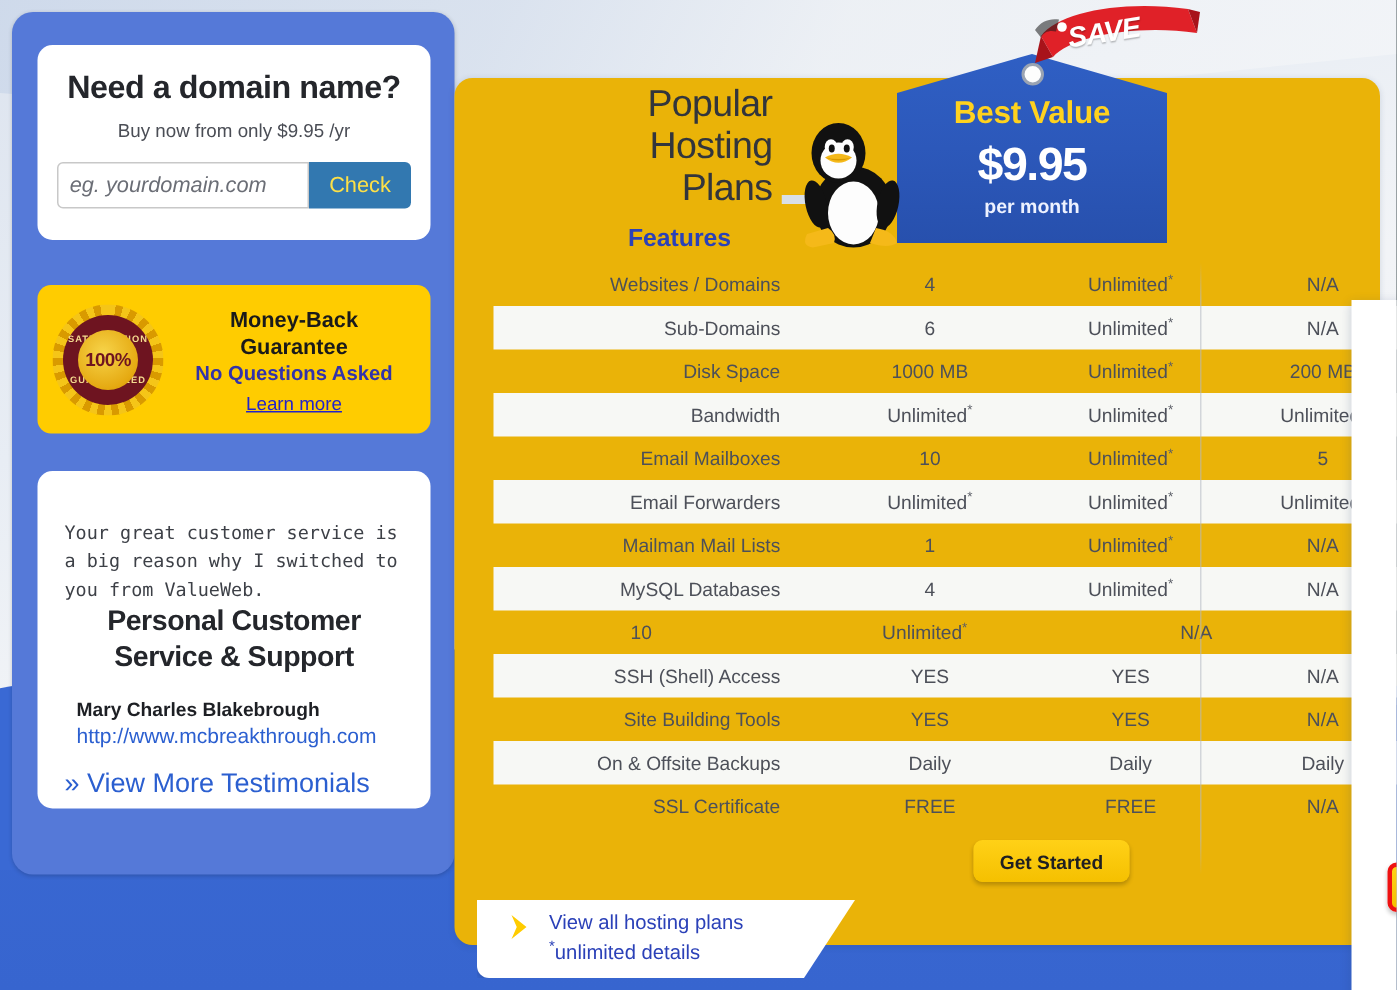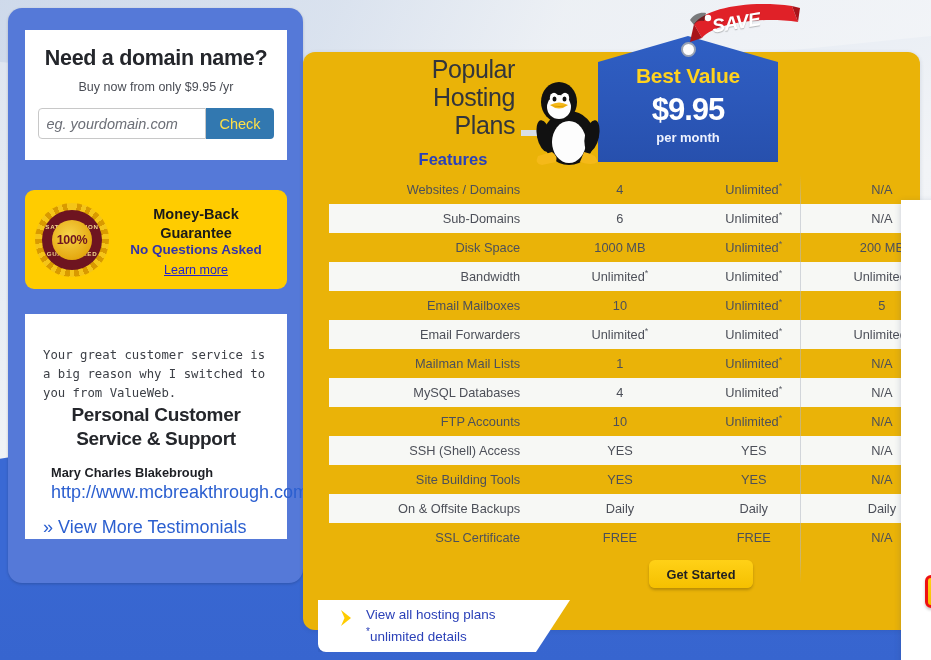--- a/index.html
+++ b/index.html
@@ -50,21 +50,21 @@
     width: 295px; height: 575px;
     background: #5579d8;
     border-radius: 14px;
     box-shadow: 0 1px 3px rgba(0,0,0,.18);
   }
 
   .side-card {
     position: absolute;
     left: 17px; width: 262px;
     background: #fff;
-    border-radius: 0;
+    border-radius: 10px;
   }
 
   
   #domain-card { top: 22px; height: 130px; text-align: center; padding-top: 16px; }
   #domain-title {
     font-size: 21.5px; font-weight: bold; color: #24262b;
     letter-spacing: -.3px;
   }
   #domain-sub {
     font-size: 12.5px; color: #4a4d55; margin-top: 9px;
@@ -159,21 +159,21 @@
     margin-top: 16px;
     font-family: "DejaVu Sans Mono", monospace;
     font-size: 12.3px; color: #3d4047; line-height: 1.55;
   }
   #testi-author {
     margin-top: 14px; margin-left: 8px;
     font-size: 12.8px; font-weight: bold; color: #1d1f24;
   }
   #testi-url {
     margin-left: 8px; margin-top: 2px;
-    font-size: 18px; color: #2b5fd0; cursor: pointer;
+    font-size: 14px; color: #2b5fd0; cursor: pointer;
   }
   #testi-more {
     margin-top: 14px;
     font-size: 18px; color: #2b5fd0; cursor: pointer;
   }
 
   
   #plans-card {
     position: absolute;
     left: 303px; top: 52px;
@@ -483,21 +483,20 @@
         <div class="fcell c-best"><span>Unlimited</span><span class="ast">*</span></div>
         <div class="fcell c-email"><span>N/A</span></div>
       </div>
       <div class="frow alt">
         <div class="fname">MySQL Databases</div>
         <div class="fcell c-starter"><span>4</span></div>
         <div class="fcell c-best"><span>Unlimited</span><span class="ast">*</span></div>
         <div class="fcell c-email"><span>N/A</span></div>
       </div>
       <div class="frow">
-        <div class="fname">FTP Accounts</div>
         <div class="fcell c-starter"><span>10</span></div>
         <div class="fcell c-best"><span>Unlimited</span><span class="ast">*</span></div>
         <div class="fcell c-email"><span>N/A</span></div>
       </div>
       <div class="frow alt">
         <div class="fname">SSH (Shell) Access</div>
         <div class="fcell c-starter"><span>YES</span></div>
         <div class="fcell c-best"><span>YES</span></div>
         <div class="fcell c-email"><span>N/A</span></div>
       </div>

